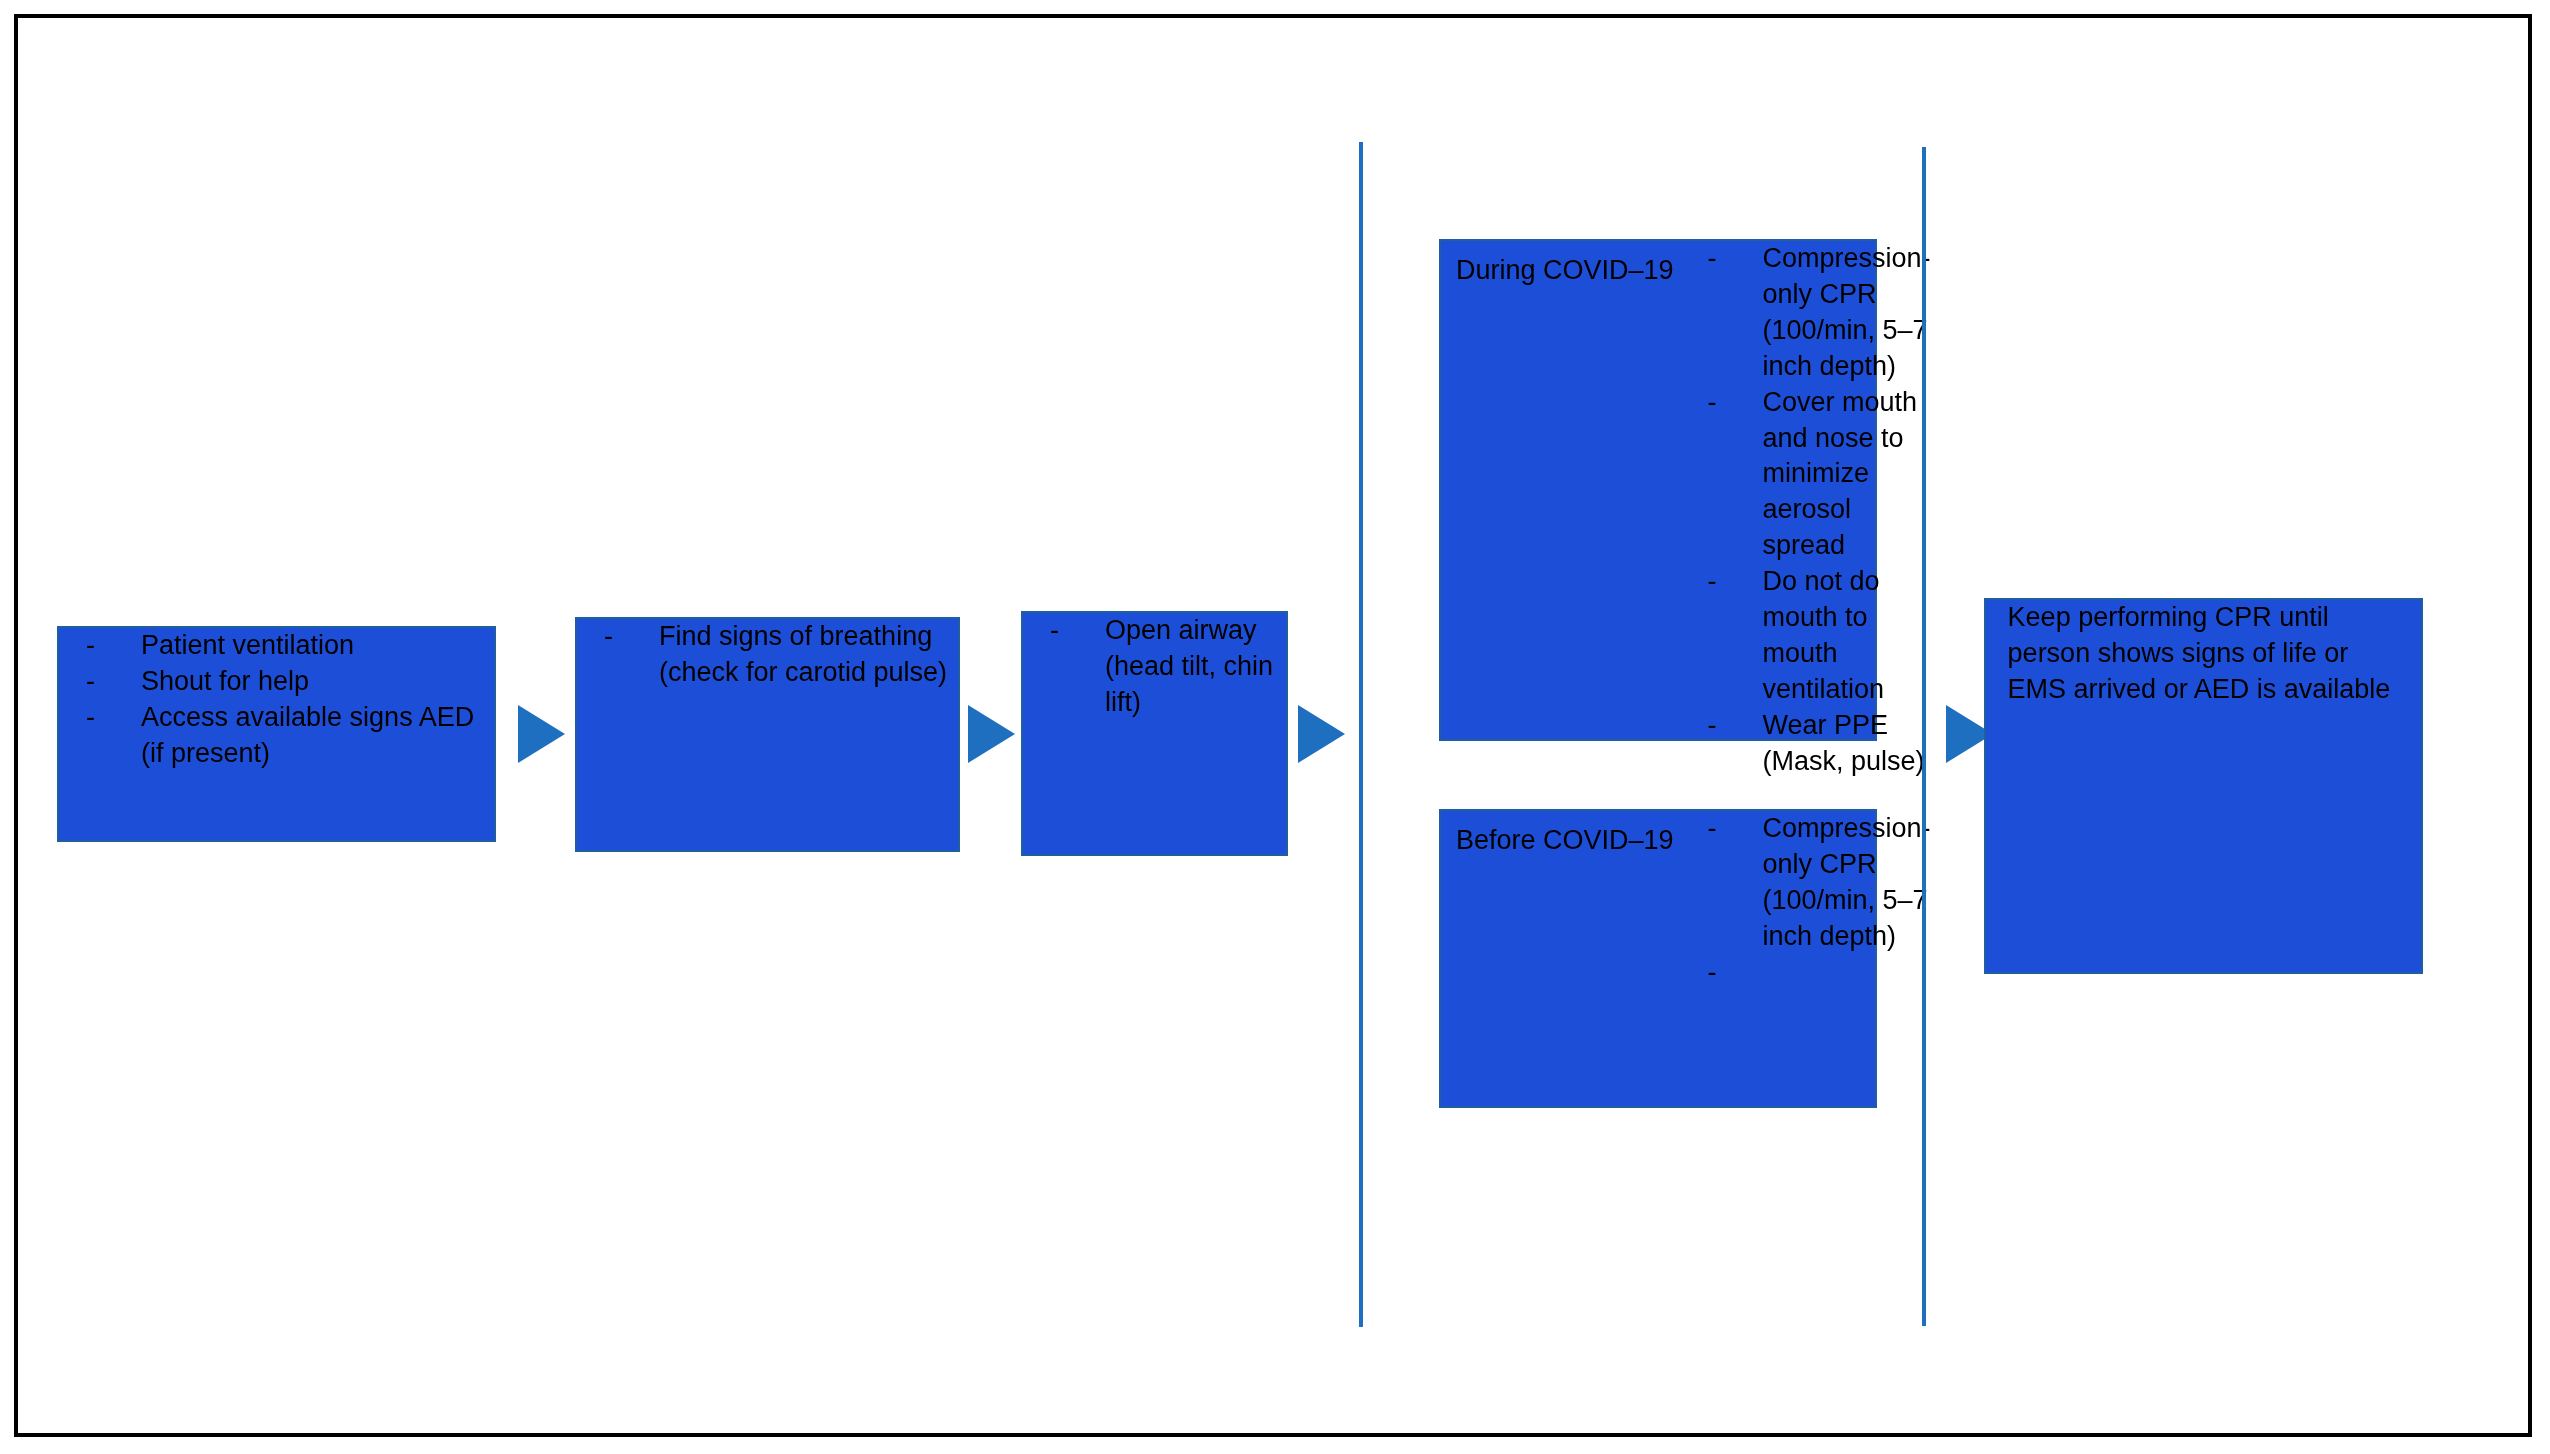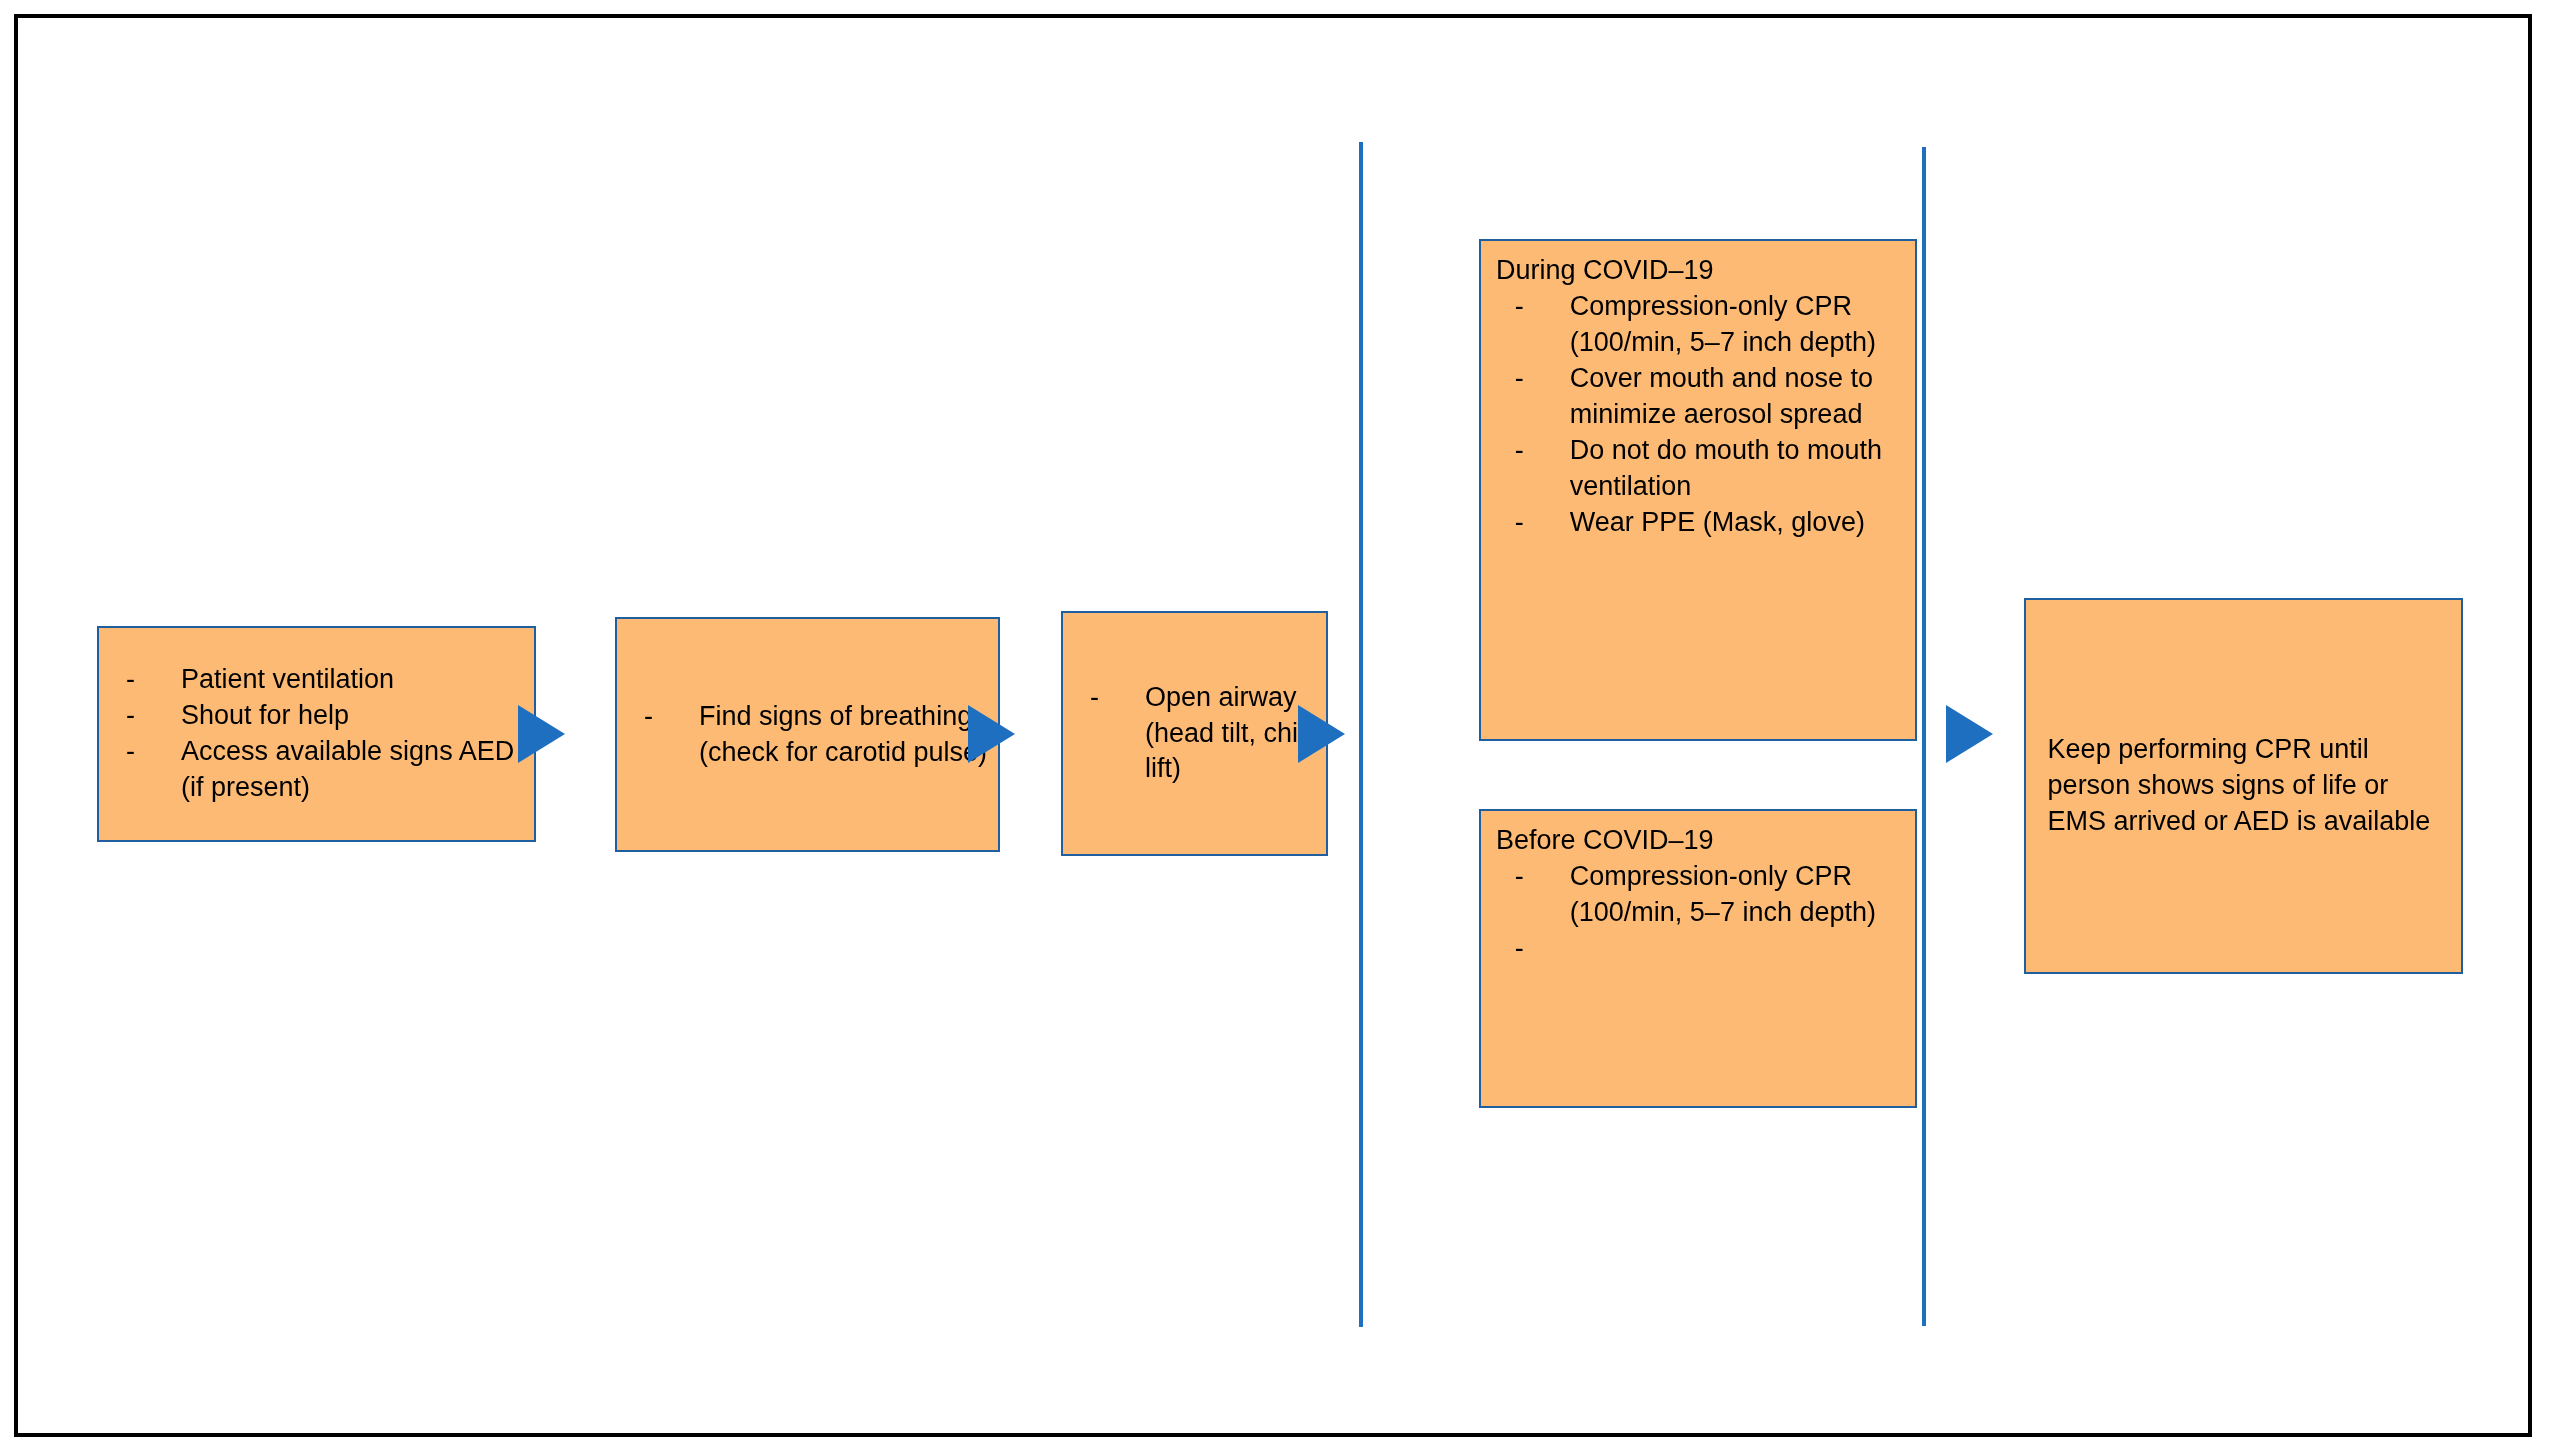--- a/index.html
+++ b/index.html
@@ -26,25 +26,23 @@
     width: 2518px;
     height: 1423px;
     border: 4px solid #000000;
     box-sizing: border-box;
   }
   
   .flow-box {
     position: absolute;
     box-sizing: border-box;
     border: 2.7px solid #1F5FA0;
-    background: #fdba74;
+    background: #1d4ed8;
     display: flex;
-    flex-direction: column;
     justify-content: center;
-    margin-left: 40px;
   }
   .flow-box.top-align {
     justify-content: flex-start;
   }
   .box-title {
     font-size: 27px;
     line-height: 1.30;
     color: #000000;
     padding: 12px 0 1.4px 15px;
     white-space: nowrap;
@@ -153,21 +151,21 @@
       <li>
         <span class="dash">-</span>
         <span>Cover mouth and nose to minimize aerosol spread</span>
       </li>
       <li>
         <span class="dash">-</span>
         <span>Do not do mouth to mouth ventilation</span>
       </li>
       <li>
         <span class="dash">-</span>
-        <span>Wear PPE (Mask, glove)</span>
+        <span>Wear PPE (Mask, pulse)</span>
       </li>
     </ul>
   </div>
 
   <div class="flow-box top-align" style="left:1439px; top:809px; width:438px; height:299px;">
     <div class="box-title">Before COVID–19</div>
     <ul class="bullets inset">
       <li>
         <span class="dash">-</span>
         <span>Compression-only CPR (100/min, 5–7 inch depth)</span>

